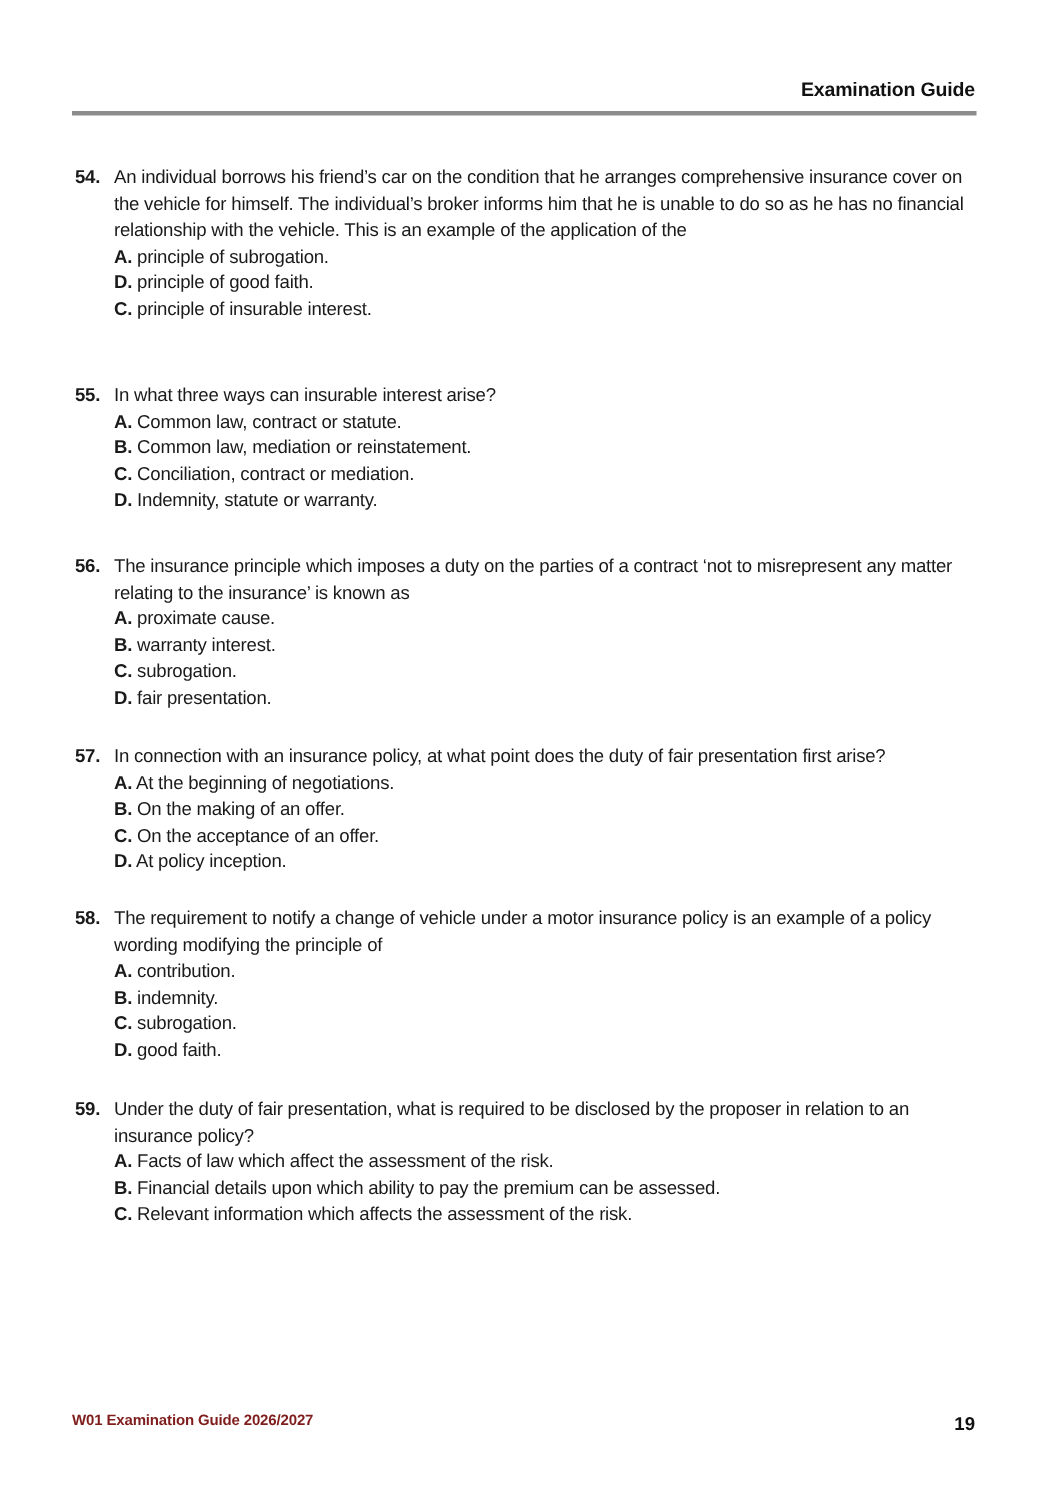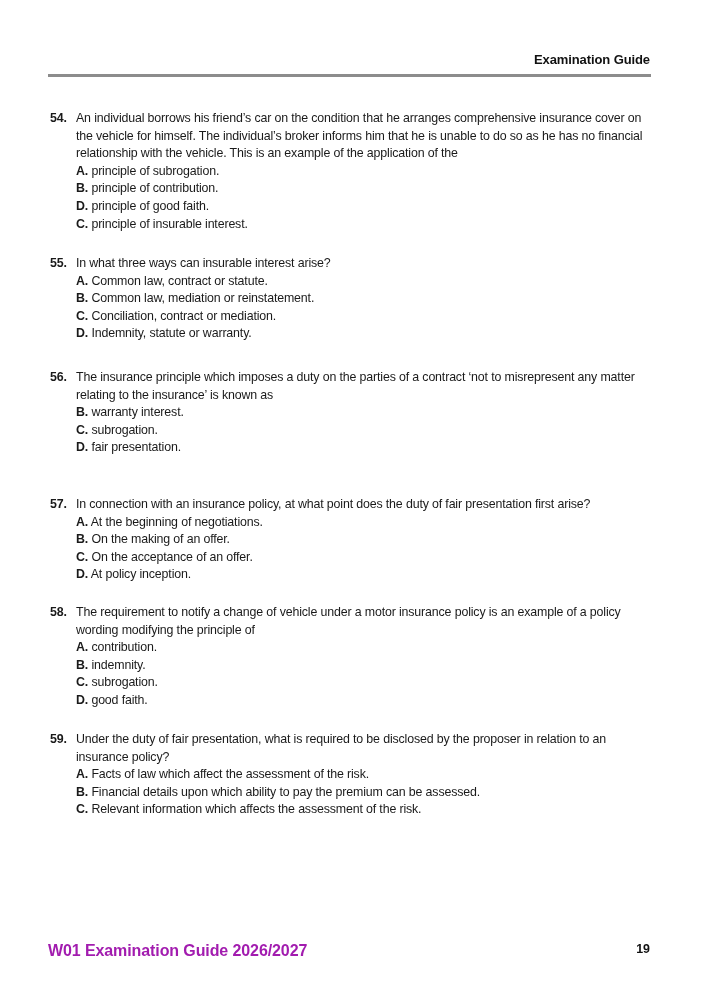--- a/index.html
+++ b/index.html
@@ -51,23 +51,23 @@
       top: 0;
       font-weight: bold;
     }
     .q-text b { font-weight: normal; }
     .option .letter { font-weight: bold; }
     .q-block { position: absolute; left: 0; width: 610px; }
     .footer-left {
       position: absolute;
       left: 48px;
       top: 942px;
-      font-size: 16px;
+      font-size: 10px;
       font-weight: bold;
-      color: #a21caf;
+      color: #7f1d1d;
       letter-spacing: -0.1px;
     }
     .footer-right {
       position: absolute;
       right: 57px;
       top: 942px;
       font-size: 12.4px;
       font-weight: bold;
       color: #111;
     }
@@ -80,41 +80,41 @@
   <div class="header-rule"></div>
 </div>
 
 <div class="questions">
 
   <div class="q-block" style="top:0px;">
     <div class="question">
       <span class="q-num">54.</span>
       <div class="q-text"><span>An individual borrows his friend’s car on the condition that he arranges comprehensive insurance cover on the vehicle for himself.  The individual’s broker informs him that he is unable to do so as he has no financial relationship with the vehicle.  This is an example of the application of the</span><b></b><span></span></div>
       <div class="option"><span class="letter">A.</span> <span>principle of subrogation.</span></div>
-      <div class="option"><span class="letter">B.</span> <span>principle of contribution.</span></div>
       <div class="option"><span class="letter">D.</span> <span>principle of good faith.</span></div>
       <div class="option"><span class="letter">C.</span> <span>principle of insurable interest.</span></div>
     </div>
   </div>
 
   <div class="q-block" style="top:145px;">
     <div class="question">
       <span class="q-num">55.</span>
       <div class="q-text"><span>In what three ways can insurable interest arise?</span><b></b><span></span></div>
       <div class="option"><span class="letter">A.</span> <span>Common law, contract or statute.</span></div>
       <div class="option"><span class="letter">B.</span> <span>Common law, mediation or reinstatement.</span></div>
       <div class="option"><span class="letter">C.</span> <span>Conciliation, contract or mediation.</span></div>
       <div class="option"><span class="letter">D.</span> <span>Indemnity, statute or warranty.</span></div>
     </div>
   </div>
 
   <div class="q-block" style="top:259px;">
     <div class="question">
       <span class="q-num">56.</span>
       <div class="q-text"><span>The insurance principle which imposes a duty on the parties of a contract ‘not to misrepresent any matter relating to the insurance’ is known as</span><b></b><span></span></div>
+      <div class="option"><span class="letter">A.</span> <span>proximate cause.</span></div>
       <div class="option"><span class="letter">B.</span> <span>warranty interest.</span></div>
       <div class="option"><span class="letter">C.</span> <span>subrogation.</span></div>
       <div class="option"><span class="letter">D.</span> <span>fair presentation.</span></div>
     </div>
   </div>
 
   <div class="q-block" style="top:386px;">
     <div class="question">
       <span class="q-num">57.</span>
       <div class="q-text"><span>In connection with an insurance policy, at what point does the duty of fair presentation </span><b>first</b><span> arise?</span></div>

